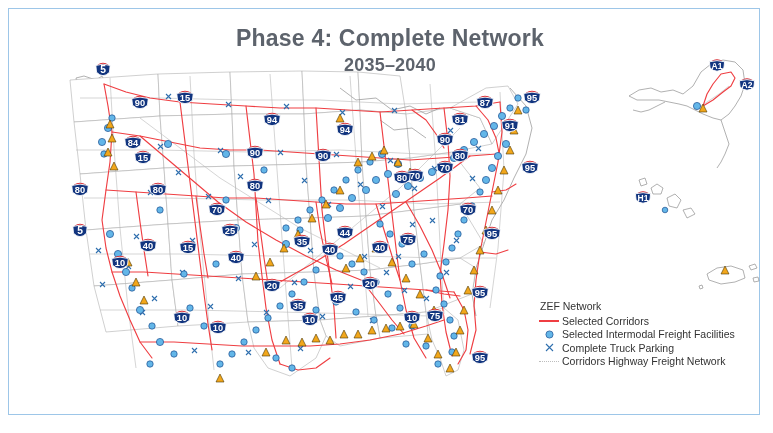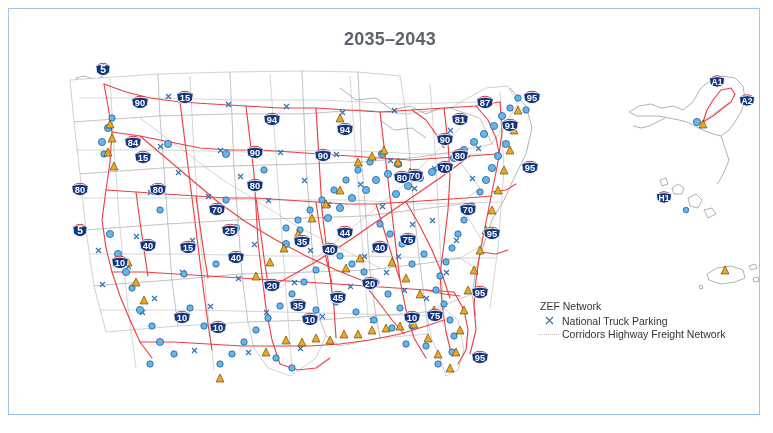--- a/index.html
+++ b/index.html
@@ -5,22 +5,22 @@
   html,body{margin:0;padding:0;background:#ffffff;}
   body{width:773px;height:433px;overflow:hidden;font-family:"Liberation Sans",sans-serif;}
   .slide{position:relative;width:773px;height:433px;background:#ffffff;}
   .frame{position:absolute;left:8px;top:8px;width:752px;height:407px;border:1.5px solid #9dc6e8;box-sizing:border-box;pointer-events:none;}
 
   .title-block{position:absolute;left:130px;top:26px;width:520px;text-align:center;}
   .title{font-size:23px;font-weight:bold;color:#5d636c;letter-spacing:.2px;line-height:1.12;}
   .subtitle{font-size:18px;font-weight:bold;color:#5d636c;margin-top:3px;letter-spacing:.2px;}
 
   .mapwrap{position:absolute;left:40px;top:58px;width:560px;height:330px;}
-  .inset-ak{position:absolute;left:625px;top:56px;width:140px;height:150px;}
-  .inset-hi{position:absolute;left:646px;top:150px;width:80px;height:70px;}
+  .inset-ak{position:absolute;left:625px;top:40px;width:140px;height:150px;}
+  .inset-hi{position:absolute;left:625px;top:150px;width:80px;height:70px;}
   .inset-pr{position:absolute;left:695px;top:252px;width:68px;height:50px;}
 
   svg{display:block;overflow:visible;}
   .state{fill:#ffffff;stroke:#a9a9a9;stroke-width:.55;}
   .coast{fill:none;stroke:#8f8f8f;stroke-width:.7;}
   .nhfn{fill:none;stroke:#b9b9b9;stroke-width:.6;}
   .corridor{fill:none;stroke:#ef3e42;stroke-width:1.15;stroke-linecap:round;stroke-linejoin:round;}
 
   .imf{fill:#63b6e8;stroke:#1d4f91;stroke-width:.7;}
   .port{fill:#f2a71b;stroke:#4a3503;stroke-width:.6;}
@@ -40,21 +40,22 @@
   .sym-nhfn{width:20px;height:0;border-top:1.5px dotted #bdbdbd;}
 </style>
 </head>
 <body>
 
 <div class="slide">
 
   <div class="frame"></div>
 
   <div class="title-block">
-    <div class="subtitle">2035–2043</div>
+    <div class="title">Phase 4: Complete Network</div>
+    <div class="subtitle">2035–2040</div>
   </div>
 
   <div class="mapwrap">
     <svg width="560" height="330" viewBox="0 0 560 330">
 
       <g>
         <path class="coast" d="M36 20 L44 18 L56 22 L62 18 L66 26 L60 34 L56 46 L50 52 L44 50 L40 40 Z"></path>
         <path class="state" d="M30 22 L118 16 L120 58 L34 64 Z"></path>
         <path class="state" d="M118 16 L190 14 L192 56 L120 58 Z"></path>
         <path class="state" d="M190 14 L262 13 L264 56 L192 56 Z"></path>
@@ -660,30 +661,44 @@
       <path class="coast" d="M54 14 L60 12 L62 16 L56 18 Z"></path>
       <path class="coast" d="M58 26 L63 25 L64 29 L59 30 Z"></path>
       <path class="coast" d="M4 34 L7 33 L8 36 L5 37 Z"></path>
       <polygon class="port" points="30,14 26,22 34,22"></polygon>
     </svg>
   </div>
 
   <div class="legend">
     <div class="legend-title">ZEF Network</div>
 
-
-
+    <div class="lrow">
+      <span class="lsym">
+          <span class="sym-line"></span>
+        </span>
+      <span class="ltext">Selected Corridors</span>
+    </div>
+
+
+    <div class="lrow">
+      <span class="lsym">
+        <svg width="11" height="11" viewBox="0 0 11 11">
+            <circle class="imf" cx="5.5" cy="5.5" r="3.6"></circle>
+          </svg>
+      </span>
+      <span class="ltext">Selected Intermodal Freight Facilities</span>
+    </div>
 
     <div class="lrow">
       <span class="lsym">
         <svg width="11" height="11" viewBox="0 0 11 11">
             <path class="parking" d="M2 2 L9 9 M9 2 L2 9"></path>
           </svg>
       </span>
-      <span class="ltext">National Truck Parking</span>
+      <span class="ltext">Complete Truck Parking</span>
     </div>
 
     <div class="lrow">
       <span class="lsym">
           <span class="sym-nhfn"></span>
         </span>
       <span class="ltext">Corridors Highway Freight Network</span>
     </div>
   </div>
 

